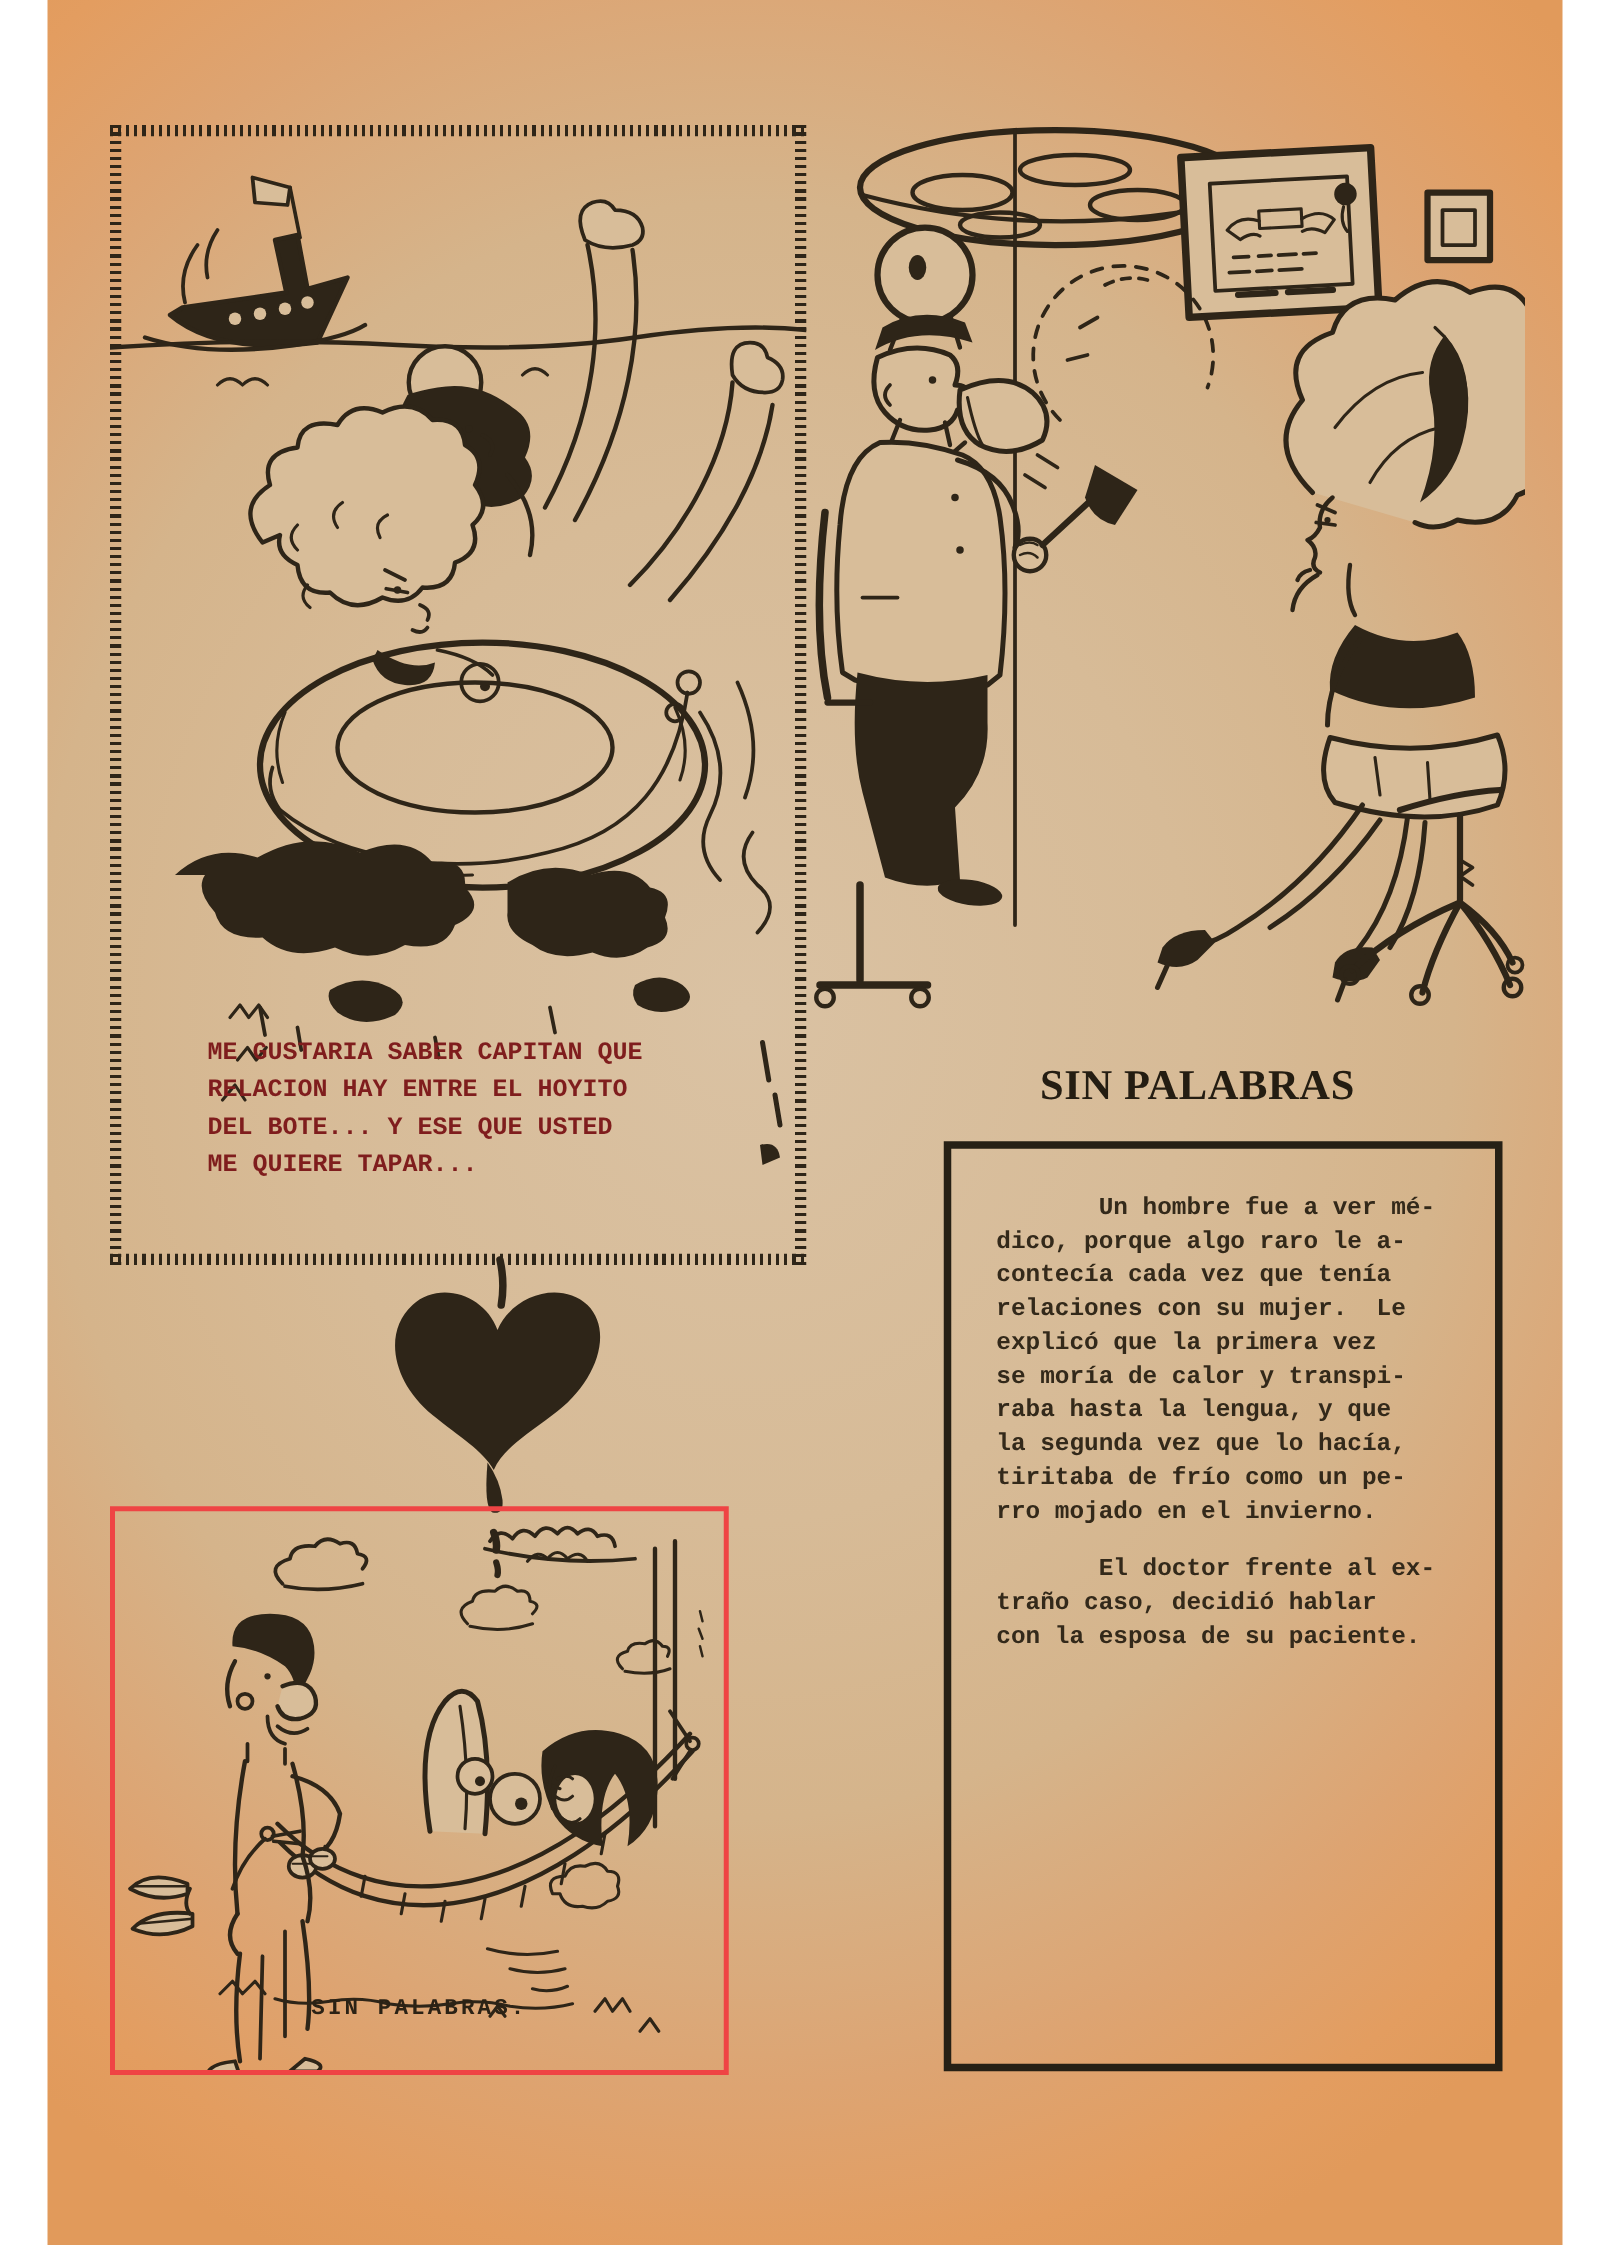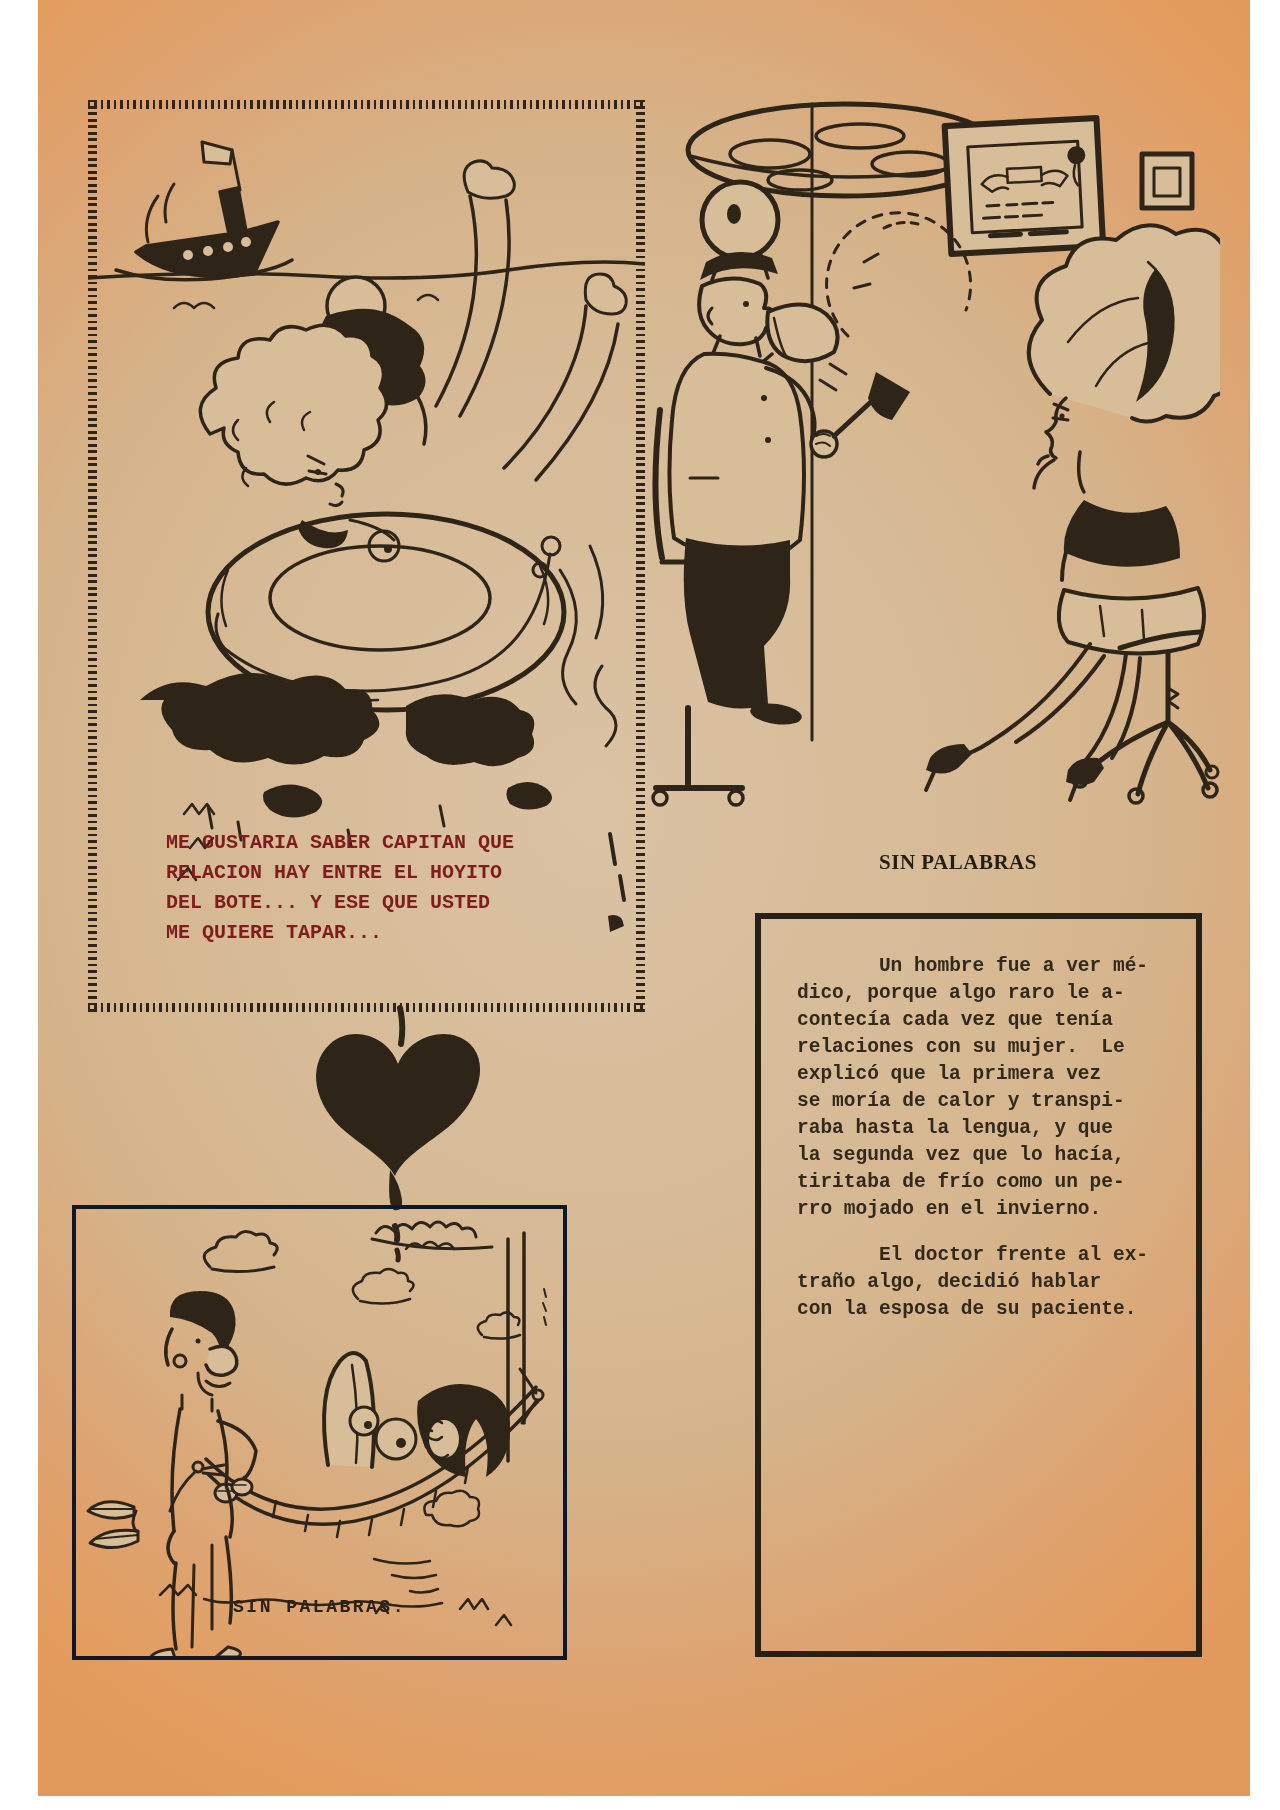--- a/index.html
+++ b/index.html
@@ -29,40 +29,40 @@
     background:repeating-linear-gradient(0deg,var(--ink) 0 2.5px,transparent 2.5px 6.5px);}
   .beach-caption{
     position:absolute;left:78px;top:728px;width:420px;
     font-family:"Liberation Mono",monospace;font-weight:700;
     font-size:20px;line-height:30px;white-space:pre-wrap;color:#7f1d1d;
   }
   
   .doctor-art{position:absolute;left:648px;top:92px;width:572px;height:755px;}
   .doctor-title{
     position:absolute;left:738px;top:850px;width:440px;text-align:center;
-    font-family:"Liberation Serif",serif;font-weight:700;font-size:21px;
+    font-family:"Liberation Serif",serif;font-weight:700;font-size:34px;
     letter-spacing:0.5px;color:#241d12;
   }
   
   .joke-box{
     position:absolute;left:755px;top:913px;width:447px;height:744px;
     box-sizing:border-box;border:6px solid #262015;
     padding:34px 32px 0 36px;
   }
   .joke-box p{
     margin:0 0 19px 0;white-space:pre-wrap;
     font-family:"Liberation Mono",monospace;font-weight:700;
     font-size:19.5px;line-height:27px;color:#33291a;
   }
   
   .heart{position:absolute;left:296px;top:1002px;width:210px;height:262px;}
   
   .hammock-panel{
-    position:absolute;left:72px;top:1205px;width:495px;height:455px;
-    box-sizing:border-box;border:4px solid #0f172a;
+    position:absolute;left:88px;top:1205px;width:495px;height:455px;
+    box-sizing:border-box;border:4px solid #ef4444;
   }
   .hammock-caption{
     position:absolute;left:0;top:388px;width:100%;text-align:center;
     font-family:"Liberation Mono",monospace;font-weight:700;
     font-size:18px;letter-spacing:2.5px;color:#2b2215;
   }
 </style>
 </head>
 <body>
 
@@ -259,21 +259,21 @@
 dico, porque algo raro le a-
 contecía cada vez que tenía
 relaciones con su mujer.  Le
 explicó que la primera vez
 se moría de calor y transpi-
 raba hasta la lengua, y que
 la segunda vez que lo hacía,
 tiritaba de frío como un pe-
 rro mojado en el invierno.</p>
     <p>       El doctor frente al ex-
-traño algo, decidió hablar
+traño caso, decidió hablar
 con la esposa de su paciente.</p>
   </div>
 
   <svg class="heart" viewBox="0 0 210 262">
     <g stroke="#2e2518" fill="none" stroke-linecap="round">
       <path d="M104,6 q4,18 1,36" stroke-width="6"></path>
       <path d="M102,62 C92,34 56,22 34,42 C10,64 18,104 50,130 C72,148 90,158 99,174 C106,158 122,148 146,130 C180,106 196,64 174,42 C152,22 114,34 102,62 Z" fill="#2e2518" stroke="none"></path>
       <path d="M94,168 q10,14 12,30 q1,12 -8,10 q-7,-4 -4,-40 z" fill="#2e2518" stroke="none"></path>
       <path d="M99,224 q3,8 2,14" stroke-width="6"></path>
       <path d="M101,248 q2,6 1,10" stroke-width="5"></path>

